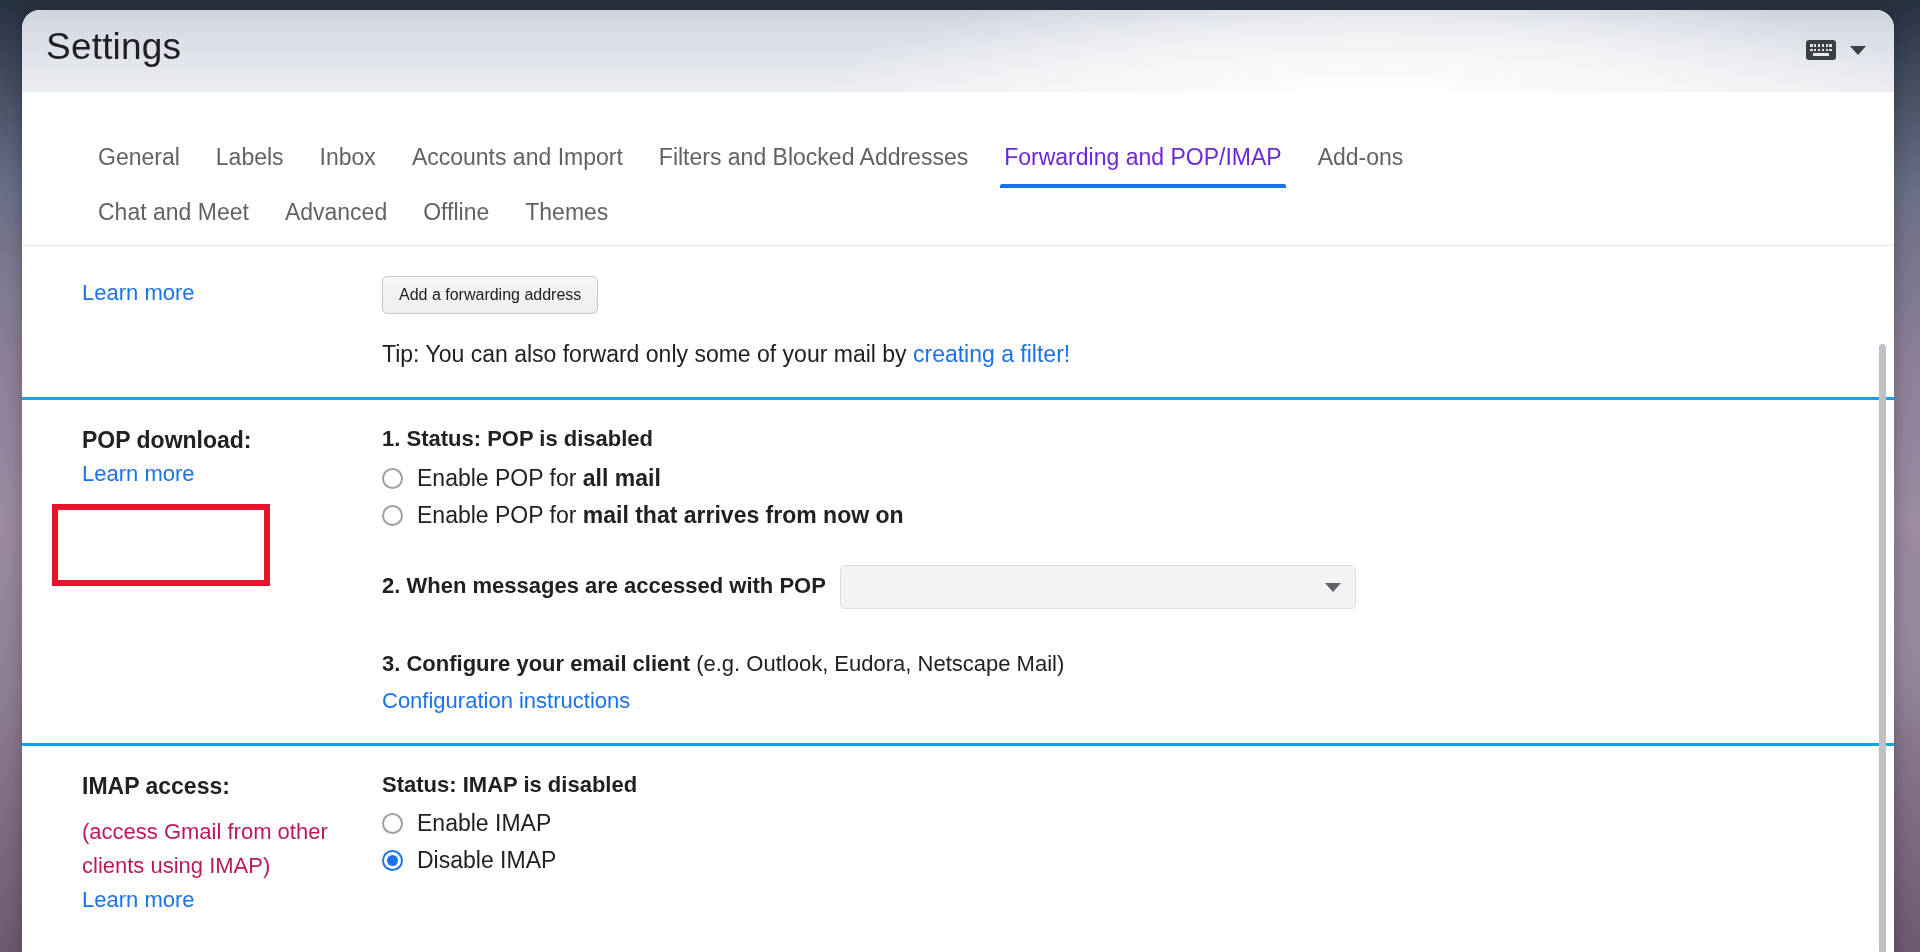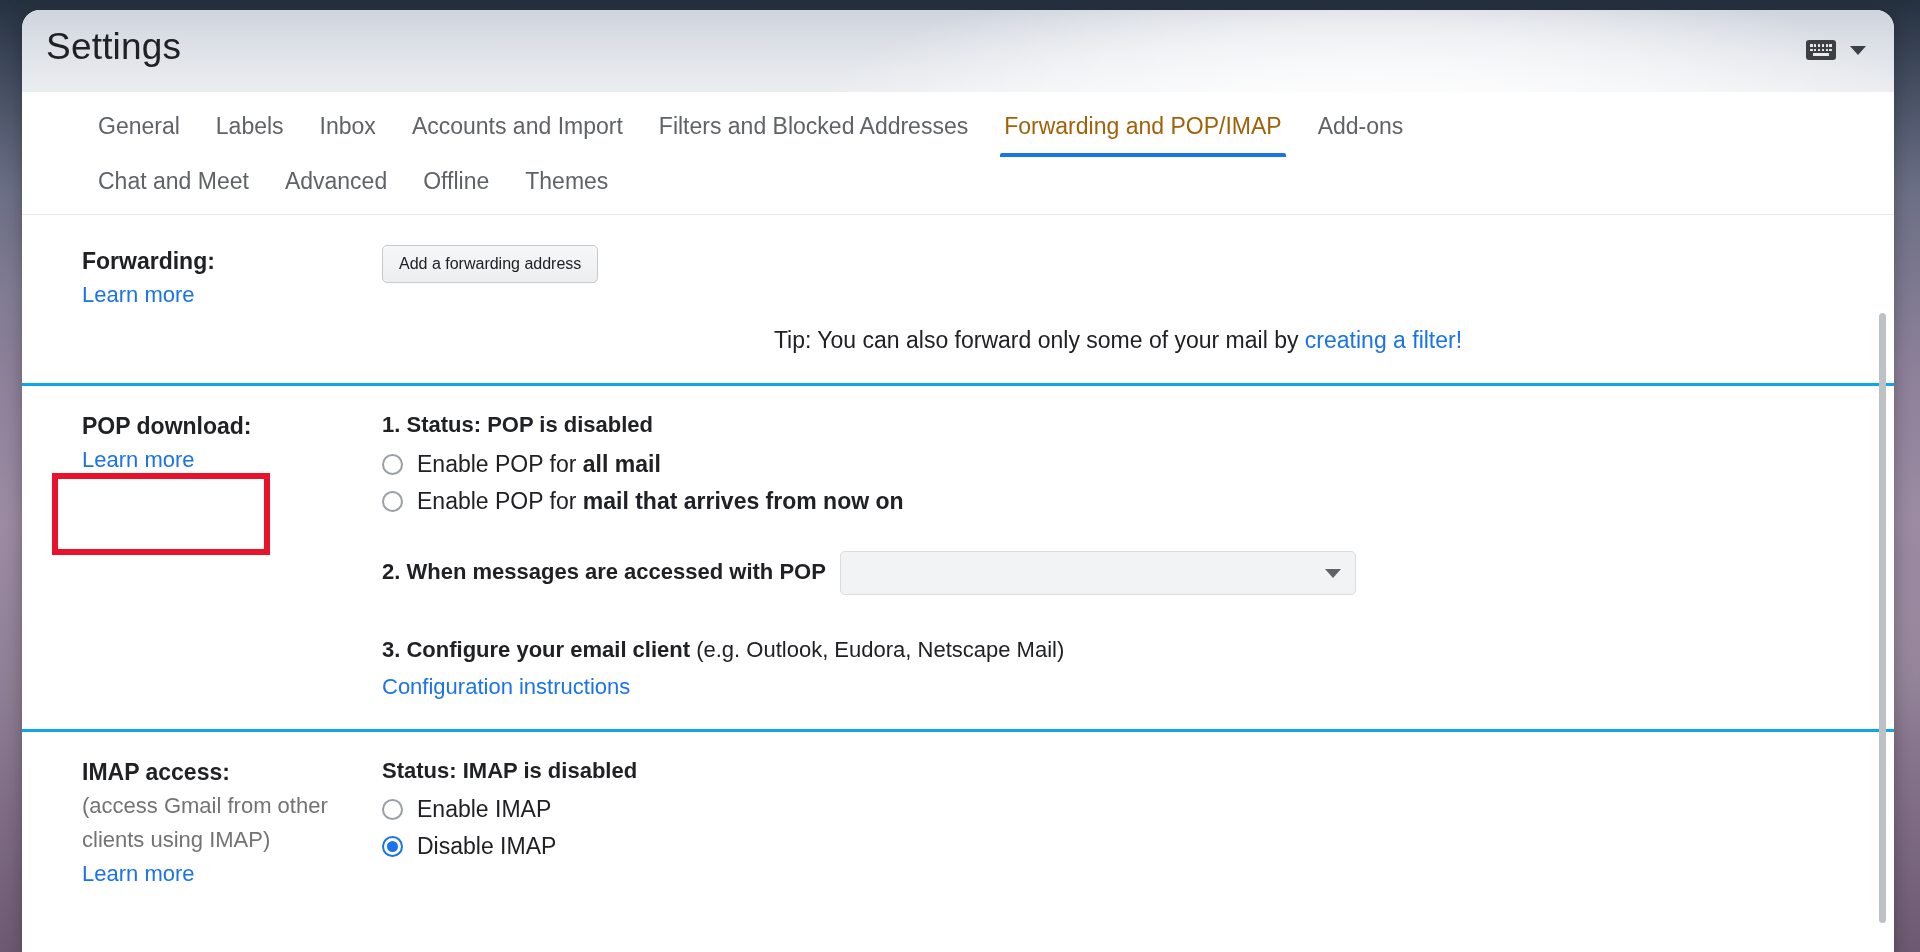--- a/index.html
+++ b/index.html
@@ -112,21 +112,21 @@
   }
   .tab {
     position: relative;
     font-size: 23px;
     color: #5f6368;
     padding: 6px 18px 16px 18px;
     white-space: nowrap;
     cursor: pointer;
     line-height: 1.25;
   }
-  .tab.active { color: #a16207; }
+  .tab.active { color: #6d28d9; margin-top: 31px; }
   .tab.active::after {
     content: "";
     position: absolute;
     left: 14px; right: 14px;
     bottom: 0;
     height: 4px;
     background: #1a73e8;
     border-radius: 2px 2px 0 0;
   }
   .tabrow.second { padding-top: 4px; padding-bottom: 8px; }
@@ -161,23 +161,23 @@
   .row-body { flex: 1; padding-right: 40px; }
 
   .label-title {
     font-size: 23px;
     font-weight: bold;
     color: #202124;
     line-height: 1.45;
   }
   .label-sub {
     font-size: 22px;
-    color: #737373;
+    color: #be185d;
     line-height: 1.55;
-    margin-top: 0;
+    margin-top: 12px;
   }
   .link {
     font-size: 22px;
     color: #1a73e8;
     line-height: 1.5;
     cursor: pointer;
     display: inline-block;
   }
   .link.block { display:block; margin-top: 4px; }
 
@@ -201,25 +201,24 @@
     color: #202124;
     background: linear-gradient(to bottom, #f6f7f8, #eceef0);
     border: 1px solid #c6c9cd;
     border-radius: 5px;
     padding: 8px 16px;
     cursor: pointer;
     line-height: 1.25;
   }
 
   .tip {
-    margin-top: 40px;
+    margin-top: 23px;
     font-size: 23px;
     color: #202124;
     line-height: 1.4;
-    text-align: center;
   }
   .tip .link { font-size: 23px; }
 
   
   .step {
     font-size: 22px;
     color: #202124;
     line-height: 1.4;
   }
   .step b { font-weight: bold; }
@@ -366,21 +365,20 @@
     </div>
     <div class="tabbar-divider"></div>
   </div>
 
   <div class="content">
 
     <div class="highlight-box"></div>
 
     <div class="row">
       <div class="row-label">
-        <div class="label-title">Forwarding:</div>
         <a class="link">Learn more</a>
       </div>
       <div class="row-body">
         <button class="btn">Add a forwarding address</button>
         <div class="tip">
           <span>Tip: You can also forward only some of your mail by </span><a class="link">creating a filter!</a>
         </div>
       </div>
     </div>
 

